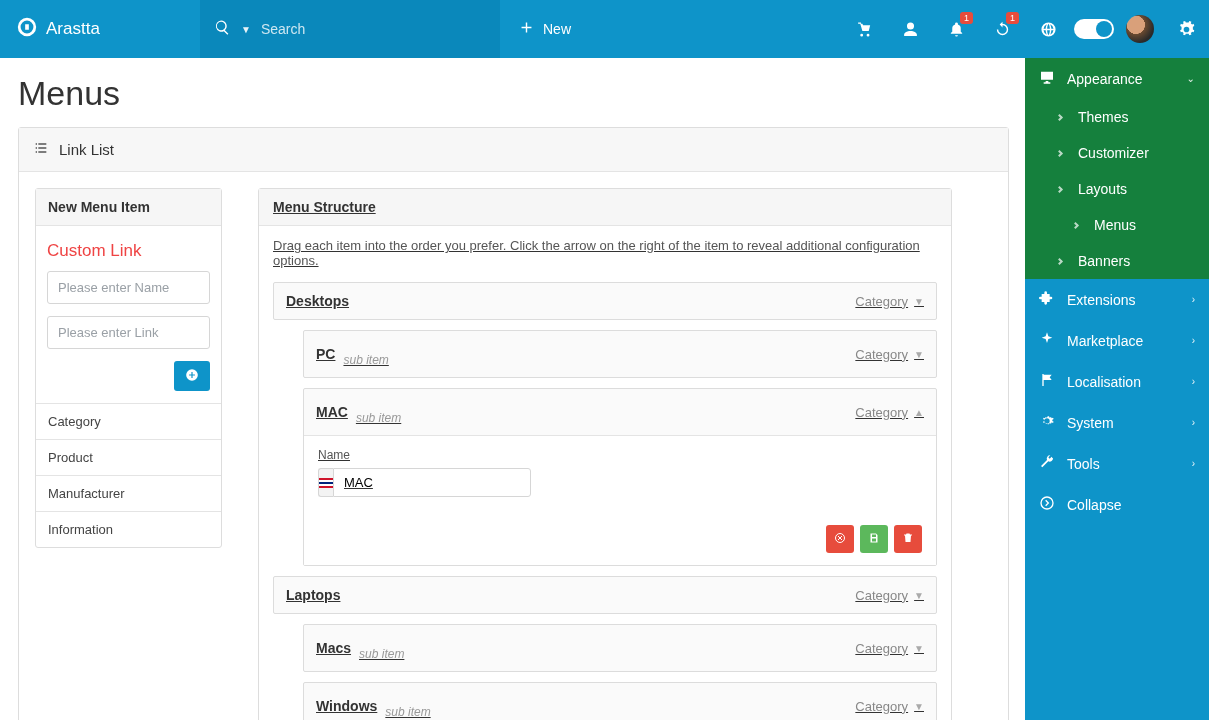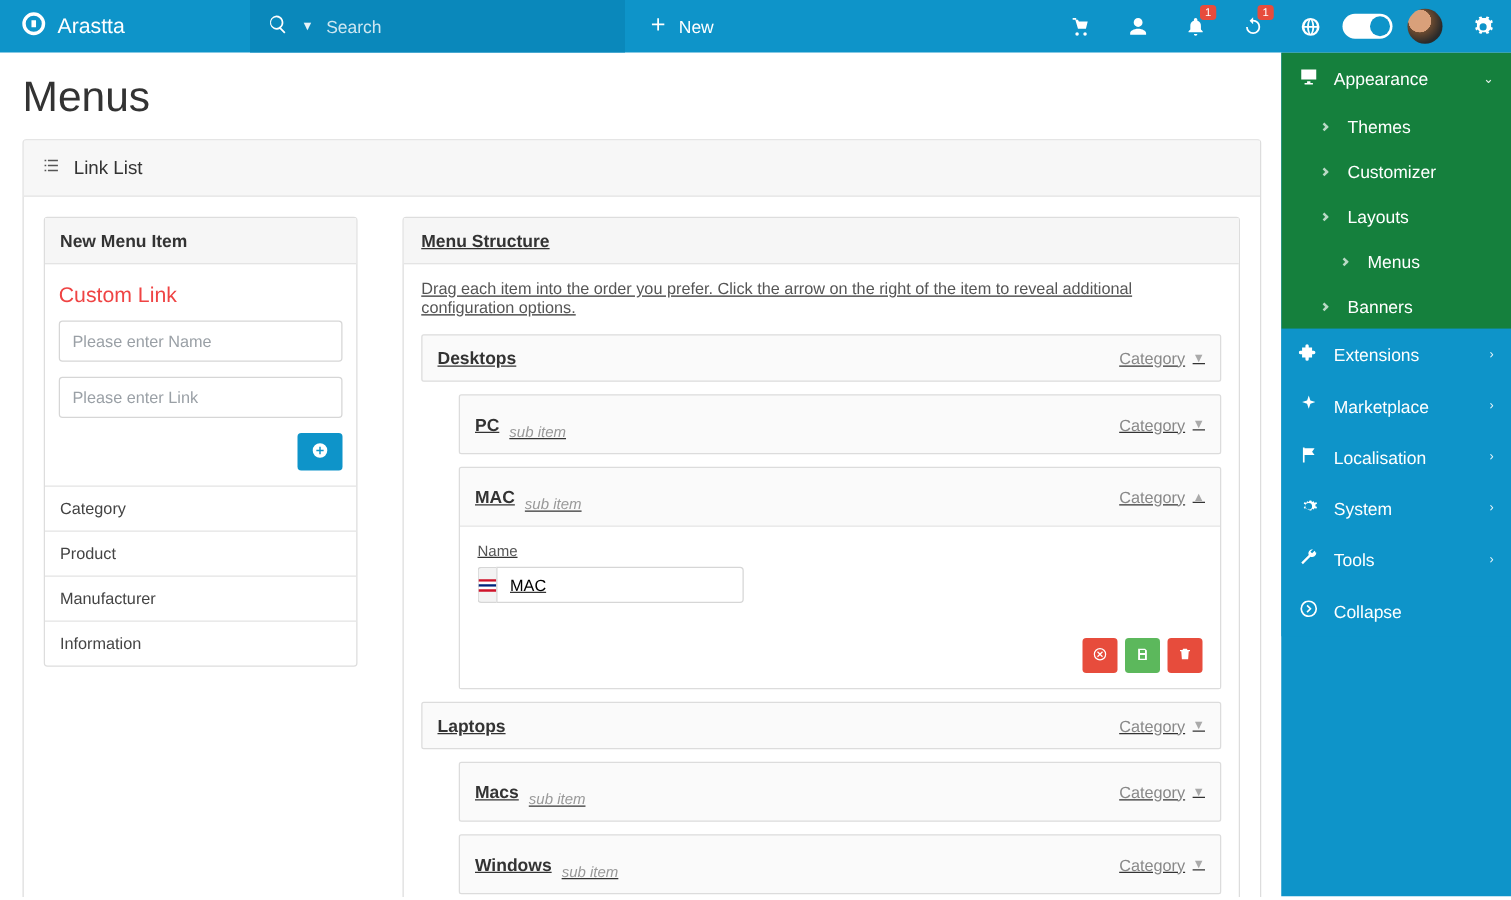--- a/index.html
+++ b/index.html
@@ -7,21 +7,21 @@
   font-family: -apple-system, BlinkMacSystemFont, "Segoe UI", "Helvetica Neue", Arial, sans-serif;
   font-size: 13px;
   background: #fff;
   color: #333;
   width: 1209px;
   height: 720px;
   overflow: hidden;
 }
 
 
-.topbar { display:flex; height:42px; background:#0e94c9; color:#fff; align-items:stretch; }
+.topbar { display:flex; height:58px; background:#0e94c9; color:#fff; align-items:stretch; }
 .brand { display:flex; align-items:center; gap:8px; padding:0 16px; width:200px; font-size:17px; }
 .brand svg { width:22px; height:22px; }
 .searchbox { display:flex; align-items:center; background:#0a88bb; padding:0 14px; width:300px; gap:10px; }
 .searchbox input { background:transparent; border:0; color:#fff; font-size:14px; outline:none; flex:1; }
 .searchbox input::placeholder { color:rgba(255,255,255,0.8); }
 .searchbox .chev { opacity:.9; font-size:10px; }
 .newbtn { display:flex; align-items:center; gap:8px; padding:0 18px; font-size:14px; cursor:pointer;justify-content:flex-end; }
 .topspacer { flex:1; }
 .topicons { display:flex; align-items:center; }
 .topicon { width:46px; display:flex; align-items:center; justify-content:center; position:relative; cursor:pointer; height:45px; }
@@ -34,21 +34,21 @@
 
 .main { display:flex; height:calc(720px - 45px); }
 .content { flex:1; padding:16px 16px 0 18px; overflow:auto; }
 h1 { font-size:34px; font-weight:400; color:#333; margin-bottom:14px; }
 
 .panel { border:1px solid #ddd; border-radius:3px; background:#fff; }
 .panel-header { background:#f7f7f7; border-bottom:1px solid #e4e4e4; padding:12px 14px; font-size:15px; color:#333; display:flex; align-items:center; gap:10px; }
 .panel-body { padding:16px; display:flex; gap:36px; align-items:flex-start; }
 
 
-.leftcol { width:251px; border:1px solid #ddd; border-radius:3px; }
+.leftcol { width:187px; border:1px solid #ddd; border-radius:3px; }
 .leftcol .sec-head { background:#f6f6f6; border-bottom:1px solid #e4e4e4; padding:10px 12px; font-weight:600; font-size:14px; }
 .leftcol .sec-body { padding:8px 11px 12px; }
 .leftcol .label-row { padding:7px 0 10px; font-size:17px; color:#ef4444; }
 .input { width:100%; border:1px solid #d6d6d6; border-radius:3px; padding:8px 10px; font-size:13px; color:#555; margin-bottom:12px; }
 .input::placeholder { color:#9aa0a6; }
 .addbtn { background:#0e94c9; border:0; color:#fff; width:36px; height:30px; border-radius:3px; cursor:pointer; display:flex; align-items:center; justify-content:center; margin-left:auto; }
 .list-item { border-top:1px solid #e4e4e4; padding:10px 12px; font-size:13px; color:#444; cursor:pointer; }
 .list-item:first-of-type { border-top:0; }
 
 

